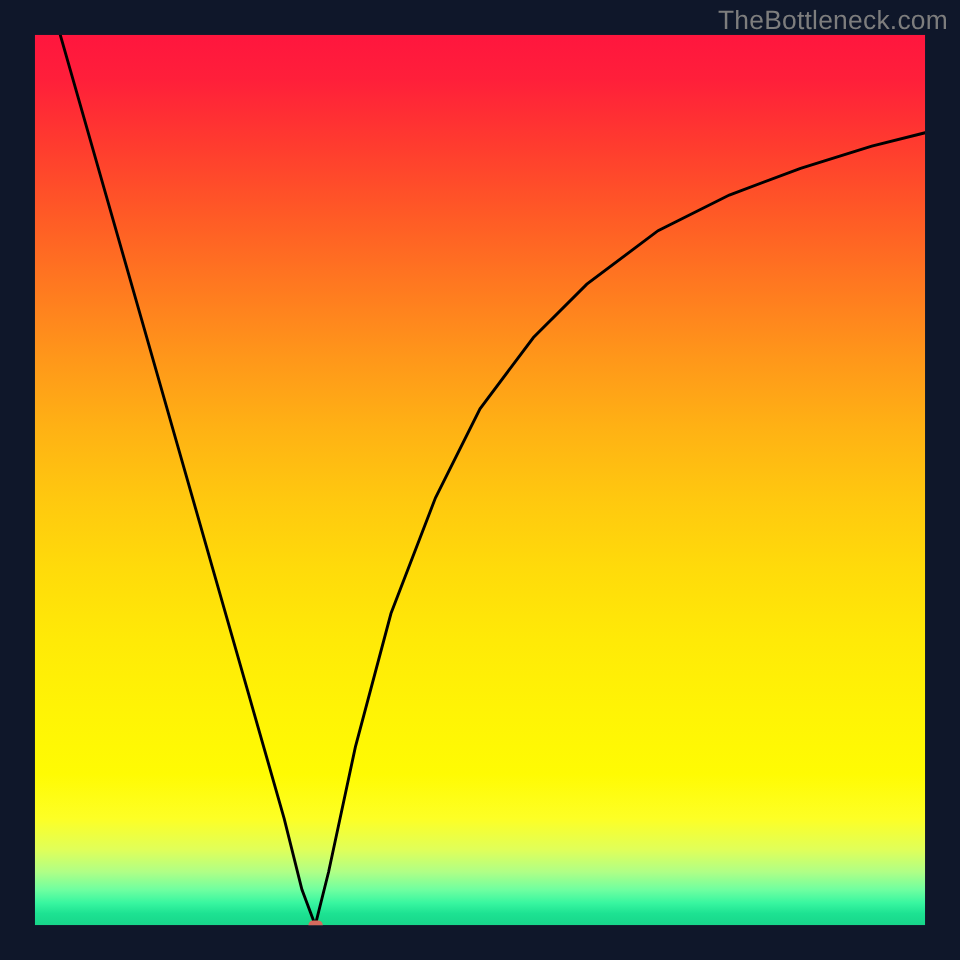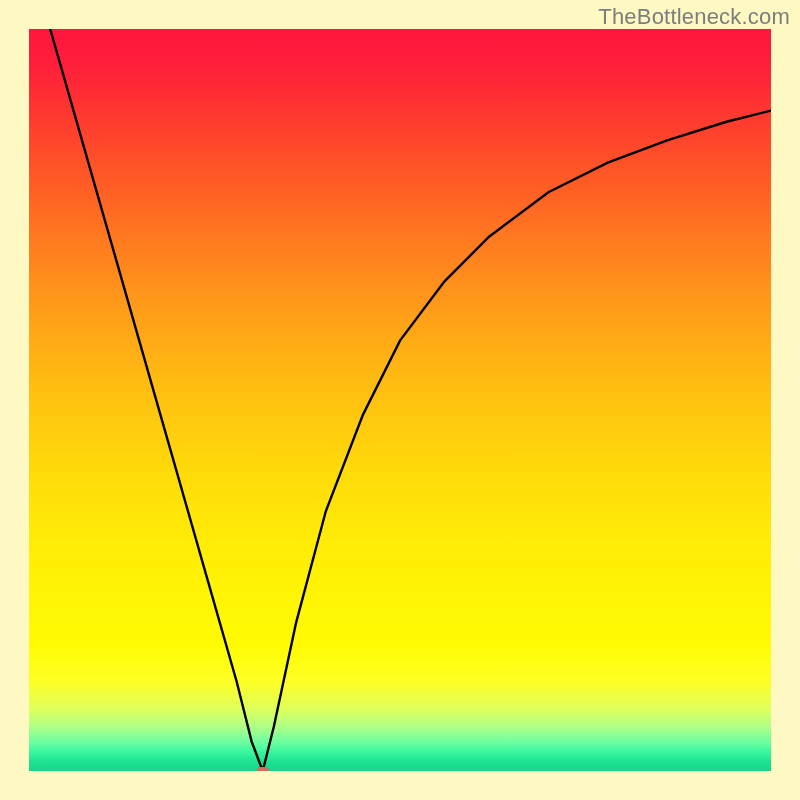--- a/index.html
+++ b/index.html
@@ -10,21 +10,21 @@
     background: #000000;
     overflow: hidden;
     font-family: Arial, Helvetica, sans-serif;
   }
   .frame {
     position: absolute;
     top: 0;
     left: 0;
     width: 800px;
     height: 800px;
-    background: #fef9c3;
+    background: #0f172a;
   }
   .plot-area {
     position: absolute;
     left: 29px;
     top: 29px;
     width: 742px;
     height: 742px;
     overflow: hidden;
   }
   .gradient {

